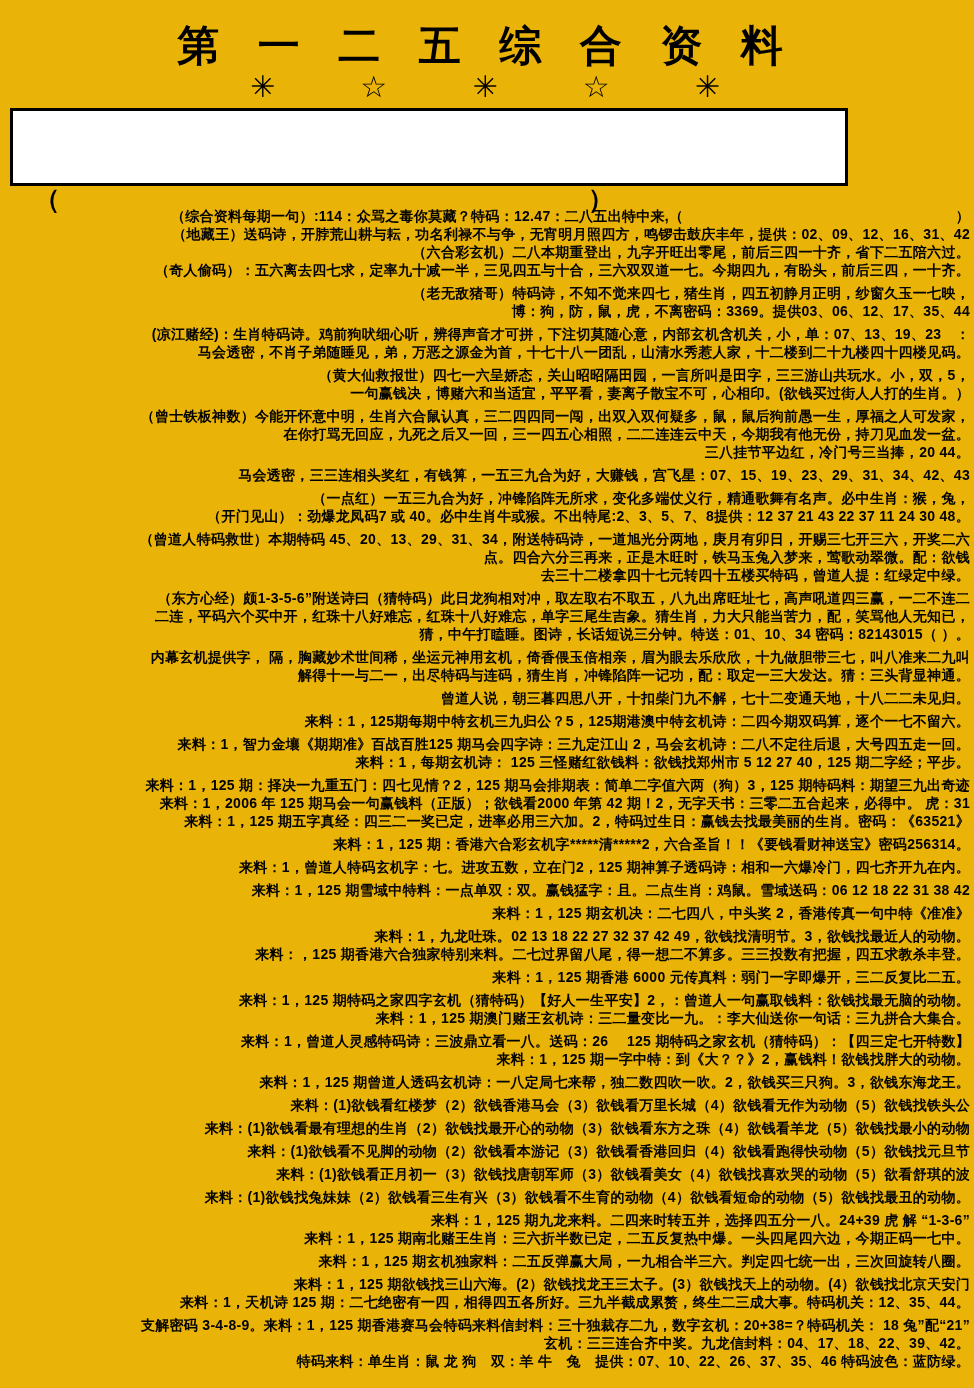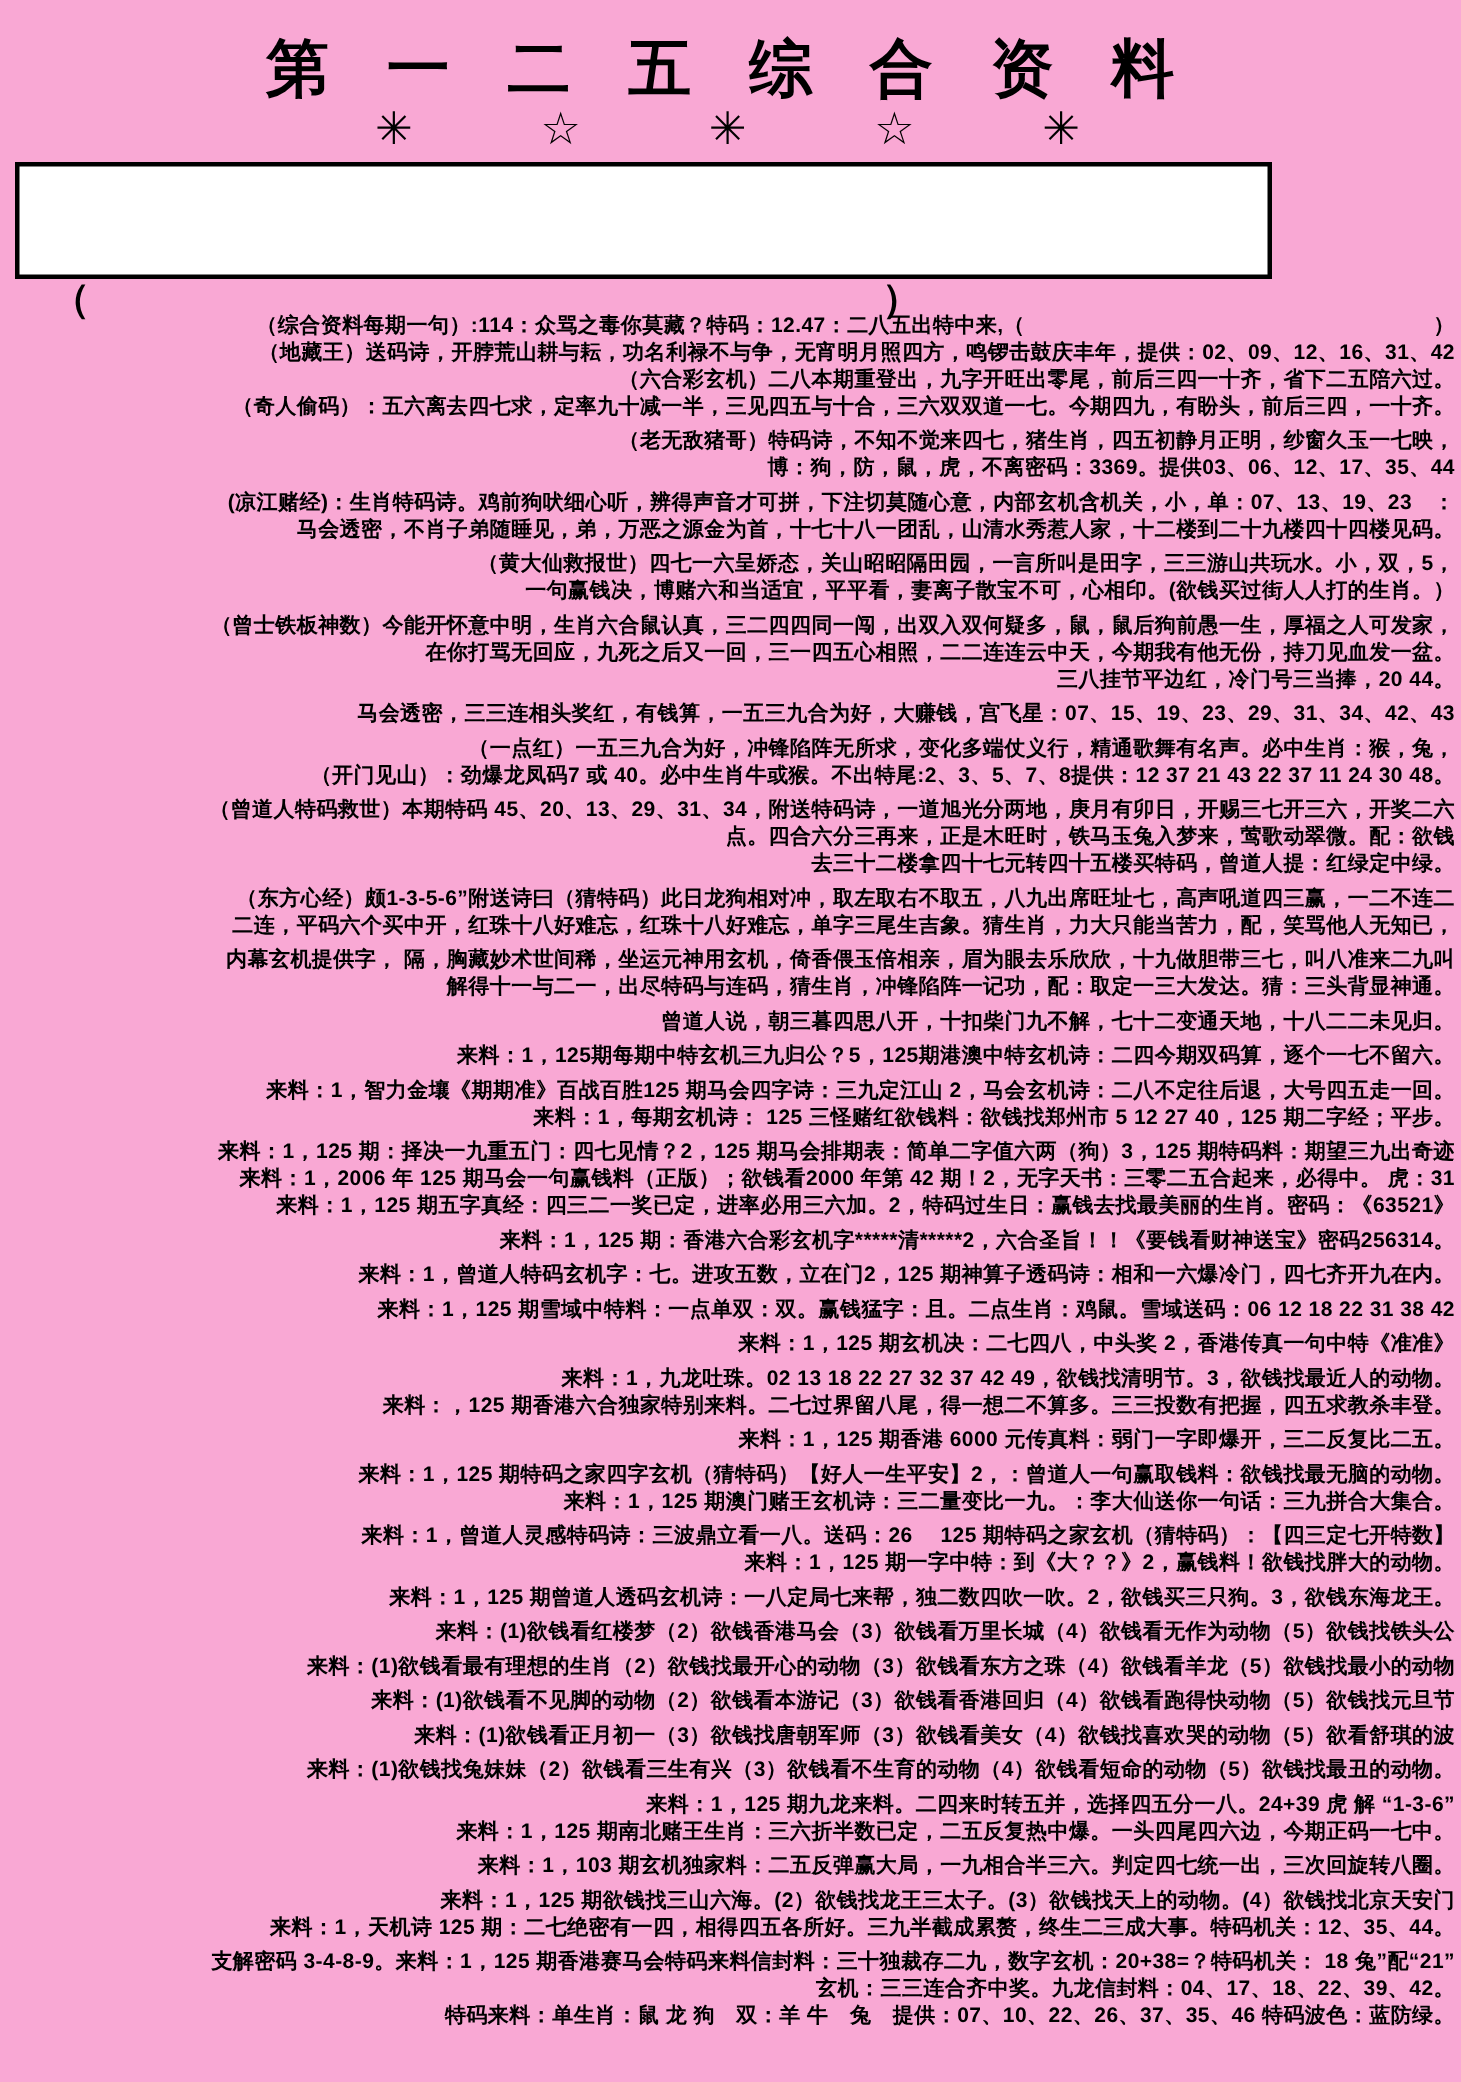--- a/index.html
+++ b/index.html
@@ -2,21 +2,21 @@
 <html><head>
 <meta charset="utf-8">
 <style>
   html,body{margin:0;padding:0;background:#ffffff;}
   body{
     width:974px;height:1388px;overflow:hidden;position:relative;
     font-family:"Liberation Sans","DejaVu Sans",sans-serif;
     color:#000;
     -webkit-font-smoothing:none;
   }
-  .page{position:absolute;left:0;top:0;width:974px;height:1388px;background:#f9a8d4;}
+  .page{position:absolute;left:0;top:0;width:974px;height:1388px;background:#eab308;}
   .doc-title{
     text-align:center;
     font-size:42px;font-weight:700;
     letter-spacing:14px;
     margin-top:18px;
     font-family:"Liberation Serif","DejaVu Serif",serif;
     white-space:nowrap;
   }
   .symbol-row{
     position:absolute;left:250px;top:72px;width:470px;
@@ -81,20 +81,21 @@
       <div class="line">在你打骂无回应，九死之后又一回，三一四五心相照，二二连连云中天，今期我有他无份，持刀见血发一盆。</div>
       <div class="line">三八挂节平边红，冷门号三当捧，20 44。</div>
       <div class="line gap">马会透密，三三连相头奖红，有钱箅，一五三九合为好，大赚钱，宫飞星：07、15、19、23、29、31、34、42、43</div>
       <div class="line gap">（一点红）一五三九合为好，冲锋陷阵无所求，变化多端仗义行，精通歌舞有名声。必中生肖：猴，兔，</div>
       <div class="line">（开门见山）：劲爆龙凤码7 或 40。必中生肖牛或猴。不出特尾:2、3、5、7、8提供：12 37 21 43 22 37 11 24 30 48。</div>
       <div class="line gap">（曾道人特码救世）本期特码 45、20、13、29、31、34，附送特码诗，一道旭光分两地，庚月有卯日，开赐三七开三六，开奖二六</div>
       <div class="line">点。四合六分三再来，正是木旺时，铁马玉兔入梦来，莺歌动翠微。配：欲钱</div>
       <div class="line">去三十二楼拿四十七元转四十五楼买特码，曾道人提：红绿定中绿。</div>
       <div class="line gap">（东方心经）颇1-3-5-6”附送诗曰（猜特码）此日龙狗相对冲，取左取右不取五，八九出席旺址七，高声吼道四三赢，一二不连二</div>
       <div class="line">二连，平码六个买中开，红珠十八好难忘，红珠十八好难忘，单字三尾生吉象。猜生肖，力大只能当苦力，配，笑骂他人无知已，</div>
+      <div class="line">猜，中午打瞌睡。图诗，长话短说三分钟。特送：01、10、34 密码：82143015（ ）。</div>
       <div class="line gap">内幕玄机提供字， 隔，胸藏妙术世间稀，坐运元神用玄机，倚香偎玉倍相亲，眉为眼去乐欣欣，十九做胆带三七，叫八准来二九叫</div>
       <div class="line">　解得十一与二一，出尽特码与连码，猜生肖，冲锋陷阵一记功，配：取定一三大发达。猜：三头背显神通。</div>
       <div class="line gap">曾道人说，朝三暮四思八开，十扣柴门九不解，七十二变通天地，十八二二未见归。</div>
       <div class="line gap">来料：1，125期每期中特玄机三九归公？5，125期港澳中特玄机诗：二四今期双码算，逐个一七不留六。</div>
       <div class="line gap">来料：1，智力金壤《期期准》百战百胜125 期马会四字诗：三九定江山 2，马会玄机诗：二八不定往后退，大号四五走一回。</div>
       <div class="line">来料：1，每期玄机诗： 125 三怪赌红欲钱料：欲钱找郑州市 5 12 27 40，125 期二字经；平步。</div>
       <div class="line gap">来料：1，125 期：择决一九重五门：四七见情？2，125 期马会排期表：简单二字值六两（狗）3，125 期特码料：期望三九出奇迹</div>
       <div class="line">来料：1，2006 年 125 期马会一句赢钱料（正版）；欲钱看2000 年第 42 期！2，无字天书：三零二五合起来，必得中。 虎：31</div>
       <div class="line">来料：1，125 期五字真经：四三二一奖已定，进率必用三六加。2，特码过生日：赢钱去找最美丽的生肖。密码：《63521》</div>
       <div class="line gap">来料：1，125 期：香港六合彩玄机字*****清*****2，六合圣旨！！《要钱看财神送宝》密码256314。</div>
@@ -109,21 +110,21 @@
       <div class="line gap">来料：1，曾道人灵感特码诗：三波鼎立看一八。送码：26　 125 期特码之家玄机（猜特码）：【四三定七开特数】</div>
       <div class="line">来料：1，125 期一字中特：到《大？？》2，赢钱料！欲钱找胖大的动物。</div>
       <div class="line gap">来料：1，125 期曾道人透码玄机诗：一八定局七来帮，独二数四吹一吹。2，欲钱买三只狗。3，欲钱东海龙王。</div>
       <div class="line gap">来料：(1)欲钱看红楼梦（2）欲钱香港马会（3）欲钱看万里长城（4）欲钱看无作为动物（5）欲钱找铁头公</div>
       <div class="line gap">来料：(1)欲钱看最有理想的生肖（2）欲钱找最开心的动物（3）欲钱看东方之珠（4）欲钱看羊龙（5）欲钱找最小的动物</div>
       <div class="line gap">来料：(1)欲钱看不见脚的动物（2）欲钱看本游记（3）欲钱看香港回归（4）欲钱看跑得快动物（5）欲钱找元旦节</div>
       <div class="line gap">来料：(1)欲钱看正月初一（3）欲钱找唐朝军师（3）欲钱看美女（4）欲钱找喜欢哭的动物（5）欲看舒琪的波</div>
       <div class="line gap">来料：(1)欲钱找兔妹妹（2）欲钱看三生有兴（3）欲钱看不生育的动物（4）欲钱看短命的动物（5）欲钱找最丑的动物。</div>
       <div class="line gap">来料：1，125 期九龙来料。二四来时转五并，选择四五分一八。24+39 虎 解 “1-3-6”</div>
       <div class="line">来料：1，125 期南北赌王生肖：三六折半数已定，二五反复热中爆。一头四尾四六边，今期正码一七中。</div>
-      <div class="line gap">来料：1，103 期玄机独家料：二五反弹赢大局，一九相合半三六。判定四七统一出，三次回旋转八圈。</div>
+      <div class="line gap">来料：1，125 期玄机独家料：二五反弹赢大局，一九相合半三六。判定四七统一出，三次回旋转八圈。</div>
       <div class="line gap">来料：1，125 期欲钱找三山六海。(2）欲钱找龙王三太子。(3）欲钱找天上的动物。(4）欲钱找北京天安门</div>
       <div class="line">来料：1，天机诗 125 期：二七绝密有一四，相得四五各所好。三九半截成累赘，终生二三成大事。特码机关：12、35、44。</div>
       <div class="line gap">支解密码 3-4-8-9。来料：1，125 期香港赛马会特码来料信封料：三十独裁存二九，数字玄机：20+38=？特码机关： 18 兔”配“21”</div>
       <div class="line">玄机：三三连合齐中奖。九龙信封料：04、17、18、22、39、42。</div>
       <div class="line">特码来料：单生肖：鼠 龙 狗　双：羊 牛　兔　提供：07、10、22、26、37、35、46 特码波色：蓝防绿。</div>
     </div>
 
 </div>
 
 </body></html>

